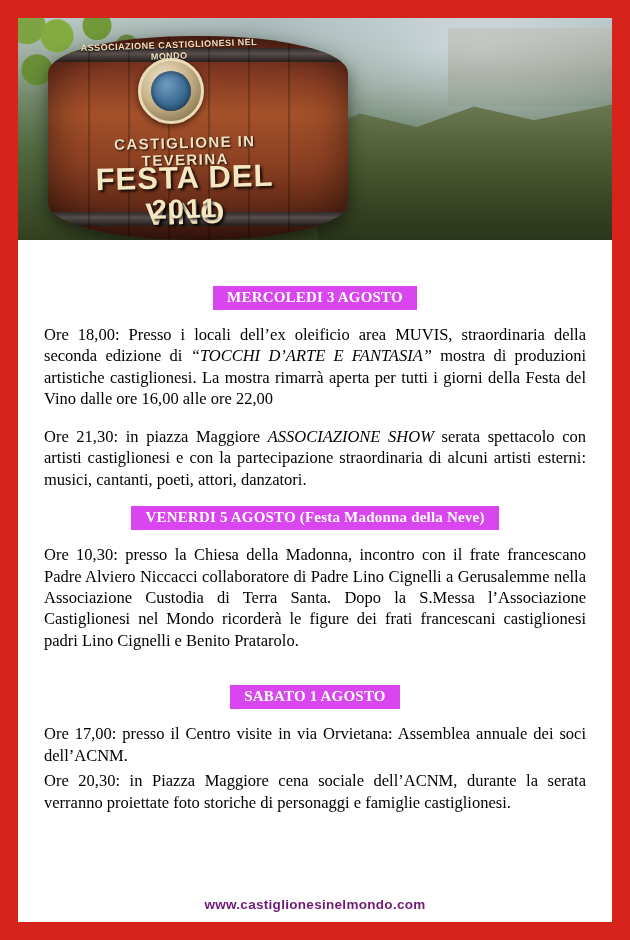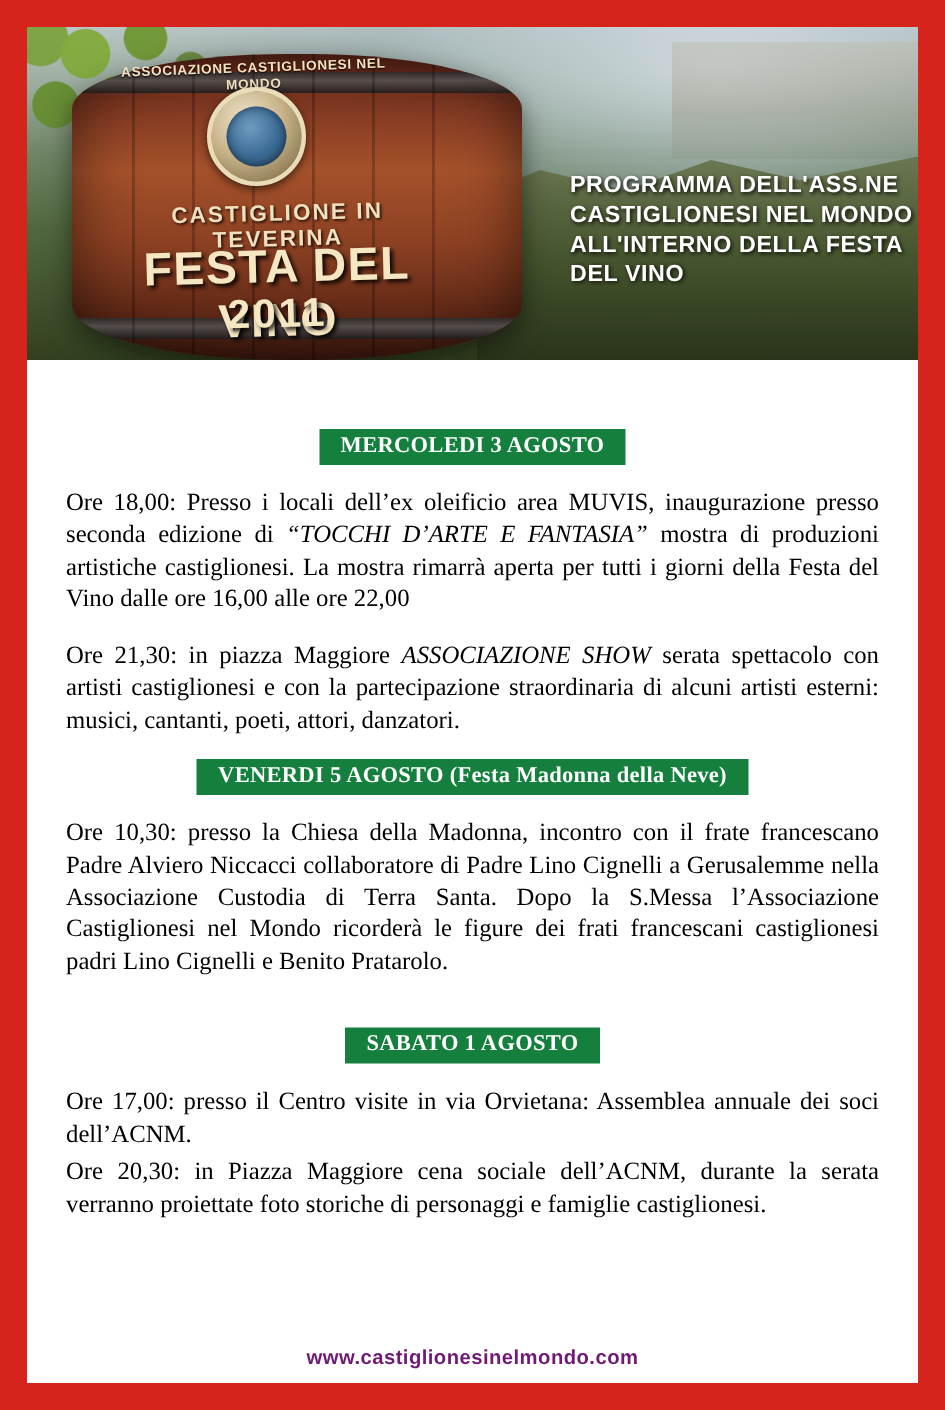--- a/index.html
+++ b/index.html
@@ -154,21 +154,21 @@
   }
 
   
   .content {
     position: relative;
     padding: 30px 26px 0 26px;
   }
   .daybar-wrap { text-align: center; margin: 16px 0 14px 0; }
   .daybar {
     display: inline-block;
-    background: #15803d;
+    background: #d946ef;
     color: #ffffff;
     font-family: "Liberation Serif", serif;
     font-weight: bold;
     font-size: 15px;
     padding: 3px 14px 4px 14px;
     letter-spacing: .2px;
   }
   .para {
     font-size: 16.5px;
     line-height: 1.3;
@@ -215,30 +215,29 @@
         <div class="stave" style="left:240px"></div>
       </div>
 
       <div class="barrel-arc">ASSOCIAZIONE CASTIGLIONESI NEL MONDO</div>
       <div class="medal"></div>
 
       <div class="banner-title-1">CASTIGLIONE IN TEVERINA</div>
       <div class="banner-title-2">FESTA DEL VINO</div>
       <div class="banner-year">2011</div>
 
-      <div class="banner-right">PROGRAMMA DELL'ASS.NE CASTIGLIONESI NEL MONDO ALL'INTERNO DELLA FESTA DEL VINO</div>
     </div>
 
     <div class="content">
 
       <div class="daybar-wrap">
         <span class="daybar">MERCOLEDI 3 AGOSTO</span>
       </div>
       <p class="para">
-        <span class="hour">Ore 18,00:</span><span> Presso i locali dell’ex oleificio area MUVIS, inaugurazione presso seconda edizione di  </span><span class="it">“TOCCHI D’ARTE E FANTASIA”</span><span> mostra di produzioni artistiche castiglionesi.  La mostra rimarrà aperta per tutti i giorni della Festa del Vino dalle ore 16,00 alle ore 22,00</span>
+        <span class="hour">Ore 18,00:</span><span> Presso i locali dell’ex oleificio area MUVIS, straordinaria della seconda edizione di  </span><span class="it">“TOCCHI D’ARTE E FANTASIA”</span><span> mostra di produzioni artistiche castiglionesi.  La mostra rimarrà aperta per tutti i giorni della Festa del Vino dalle ore 16,00 alle ore 22,00</span>
       </p>
       <p class="para">
         <span class="hour">Ore 21,30:</span><span>  in piazza Maggiore </span><span class="it">ASSOCIAZIONE SHOW</span><span>  serata spettacolo con artisti castiglionesi e con la partecipazione straordinaria di alcuni artisti esterni: musici, cantanti, poeti, attori, danzatori.</span>
       </p>
 
       <div class="daybar-wrap">
         <span class="daybar">VENERDI 5 AGOSTO (Festa Madonna della Neve)</span>
       </div>
       <p class="para">
         <span class="hour">Ore 10,30:</span><span> presso la Chiesa della Madonna, incontro con il frate francescano Padre Alviero Niccacci collaboratore di Padre Lino Cignelli a Gerusalemme nella Associazione Custodia di Terra Santa.  Dopo la S.Messa  l’Associazione Castiglionesi nel Mondo ricorderà le figure dei frati francescani castiglionesi padri Lino Cignelli e Benito Pratarolo.</span>

